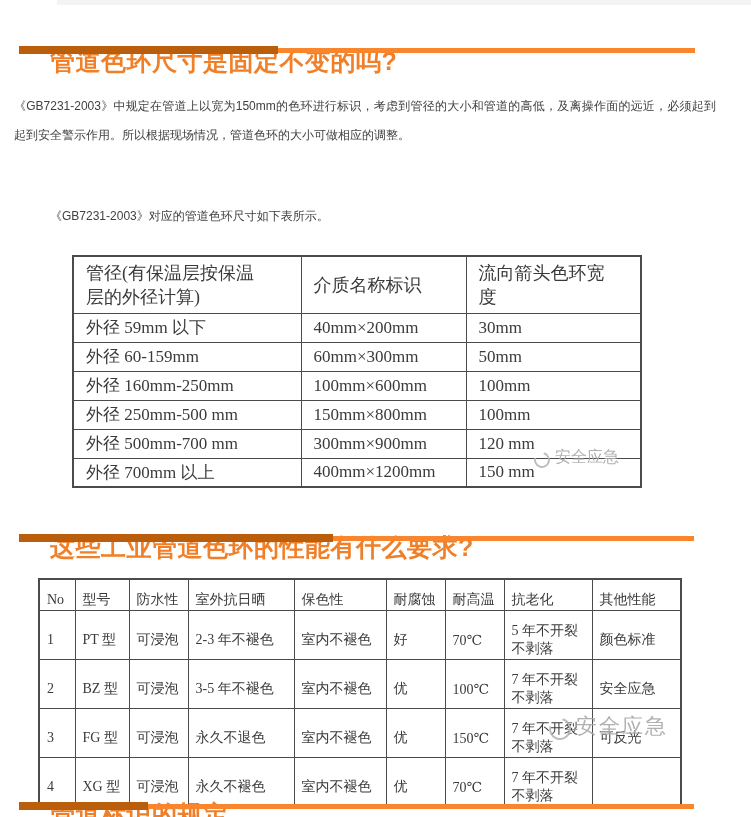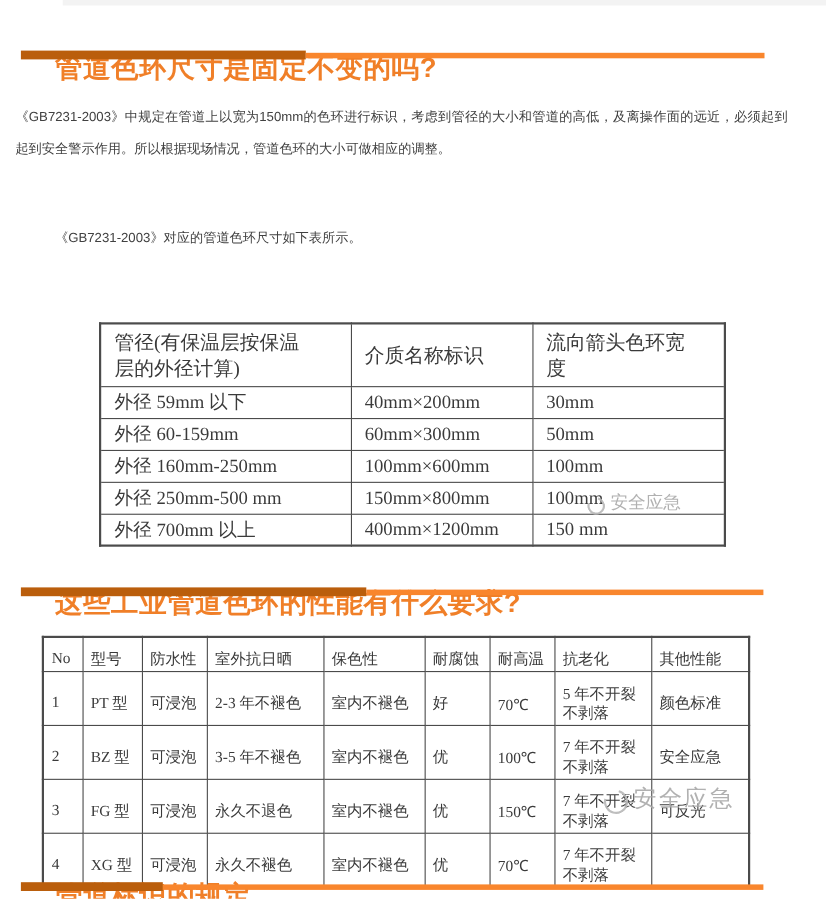--- a/index.html
+++ b/index.html
@@ -30,27 +30,27 @@
   }
   table{
     position:absolute;border-collapse:collapse;table-layout:fixed;background:#fff;
     font-family:"Liberation Serif","DejaVu Serif",serif;color:var(--table-text);
     border:2px solid var(--border);
   }
   th,td{
     border:1px solid var(--border);font-weight:normal;text-align:left;
     vertical-align:middle;white-space:pre-line;overflow:hidden;
   }
-  #table1{left:90px;top:255px;width:568px;font-size:17px;margin-top:38px;}
+  #table1{left:72px;top:255px;width:568px;font-size:17px;}
   #table1 th,#table1 td{padding:2px 6px 2px 12px;}
   #table1 th{font-size:18px;}
   #table1 thead tr{height:57px;}
   #table1 tbody tr{height:29px;}
   #table2{left:38px;top:578px;width:642px;font-size:14px;}
-  #table2 th,#table2 td{padding:11px 3px 1px 7px;font-family:Liberation Serif, serif;}
+  #table2 th,#table2 td{padding:11px 3px 1px 7px;}
   #table2 thead tr{height:26px;}
   #table2 tbody tr{height:39px;}
   .wm{
     position:absolute;display:flex;align-items:flex-end;gap:5px;
     color:var(--wm);opacity:0.9;white-space:nowrap;
   }
   .wm-icon{
     display:inline-block;border:2px solid #b8b8b8;border-radius:50%;
     border-top-color:transparent;transform:rotate(-30deg);box-sizing:border-box;
   }
@@ -102,20 +102,25 @@
       </tr>
       <tr>
         <td>外径 160mm-250mm</td>
         <td>100mm×600mm</td>
         <td>100mm</td>
       </tr>
       <tr>
         <td>外径 250mm-500 mm</td>
         <td>150mm×800mm</td>
         <td>100mm</td>
+      </tr>
+      <tr>
+        <td>外径 500mm-700 mm</td>
+        <td>300mm×900mm</td>
+        <td>120 mm</td>
       </tr>
       <tr>
         <td>外径 700mm 以上</td>
         <td>400mm×1200mm</td>
         <td>150 mm</td>
       </tr>
     </tbody>
 </table>
 
 <div class="wm" id="wm1">

